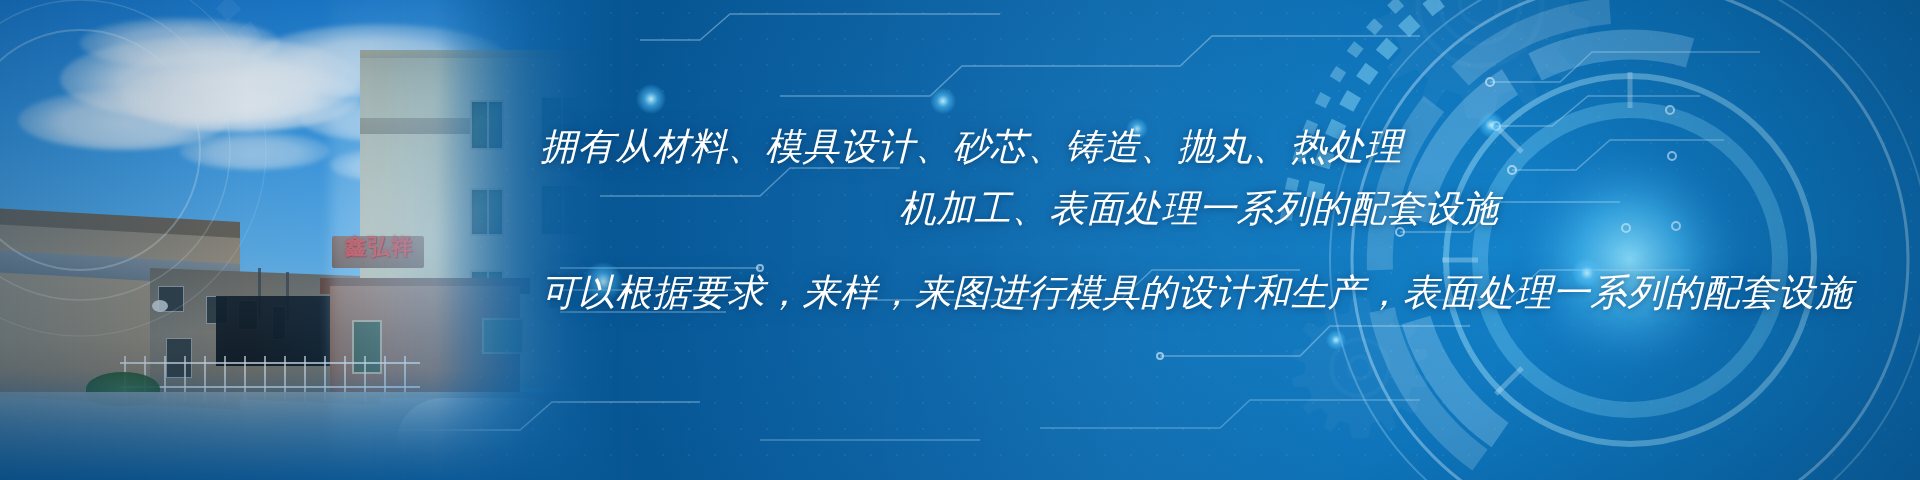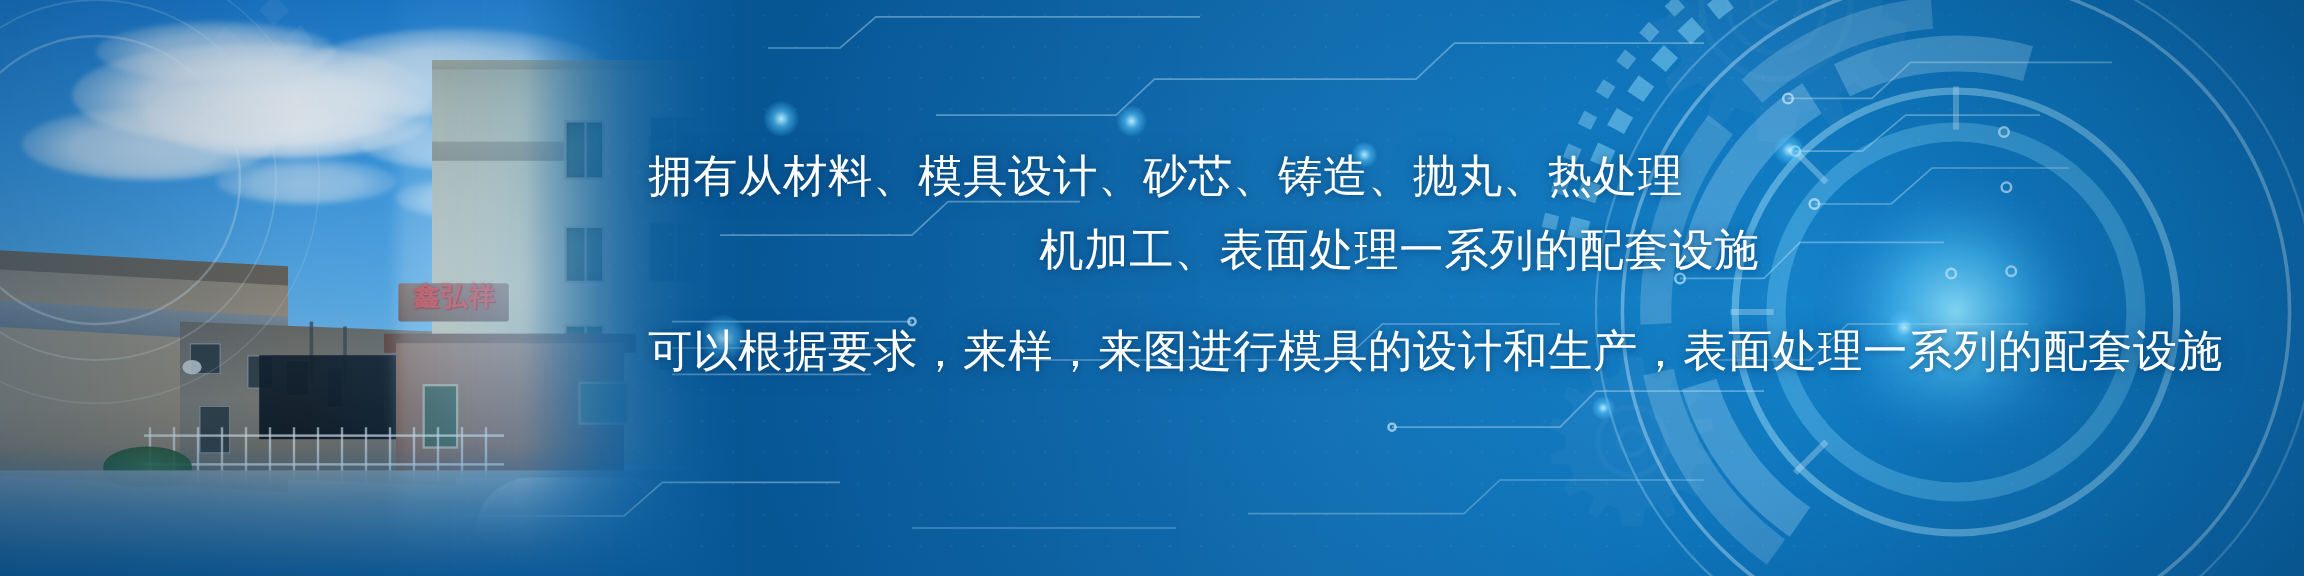--- a/index.html
+++ b/index.html
@@ -248,33 +248,33 @@
   .gears { position:absolute; right:180px; top:-70px; width:560px; height:620px; opacity:.22; }
 
   
   .glow {
     position:absolute; border-radius:50%;
     background:radial-gradient(circle, rgba(190,240,255,.95) 0%, rgba(90,200,255,.55) 32%, rgba(40,160,240,0) 72%);
   }
 
   
   .copy {
-    position:absolute; left:0; top:0; width:1920px; height:480px;
+    position:absolute; left:0; top:0; width:1920px; height:480px;font-style:italic;
   }
   .line {
     position:absolute;
     color:#ffffff;
     font-family:"DejaVu Sans","Liberation Sans",sans-serif;
     font-weight:400;
     white-space:nowrap;
     text-shadow:0 1px 6px rgba(3,46,82,.55), 0 0 22px rgba(10,70,120,.35);
     letter-spacing:.5px;
   }
   .line-1 { left:540px;  top:122px; font-size:37px; }
-  .line-2 { left:866px;  top:184px; font-size:37px; }
+  .line-2 { left:899px;  top:184px; font-size:37px; }
   .line-3 { left:540px;  top:268px; font-size:37px; }
 </style>
 </head>
 <body>
 
 <div class="banner">
 
   <div class="bg-base"></div>
   <div class="bg-dots"></div>
   <div class="bg-bands"></div>

